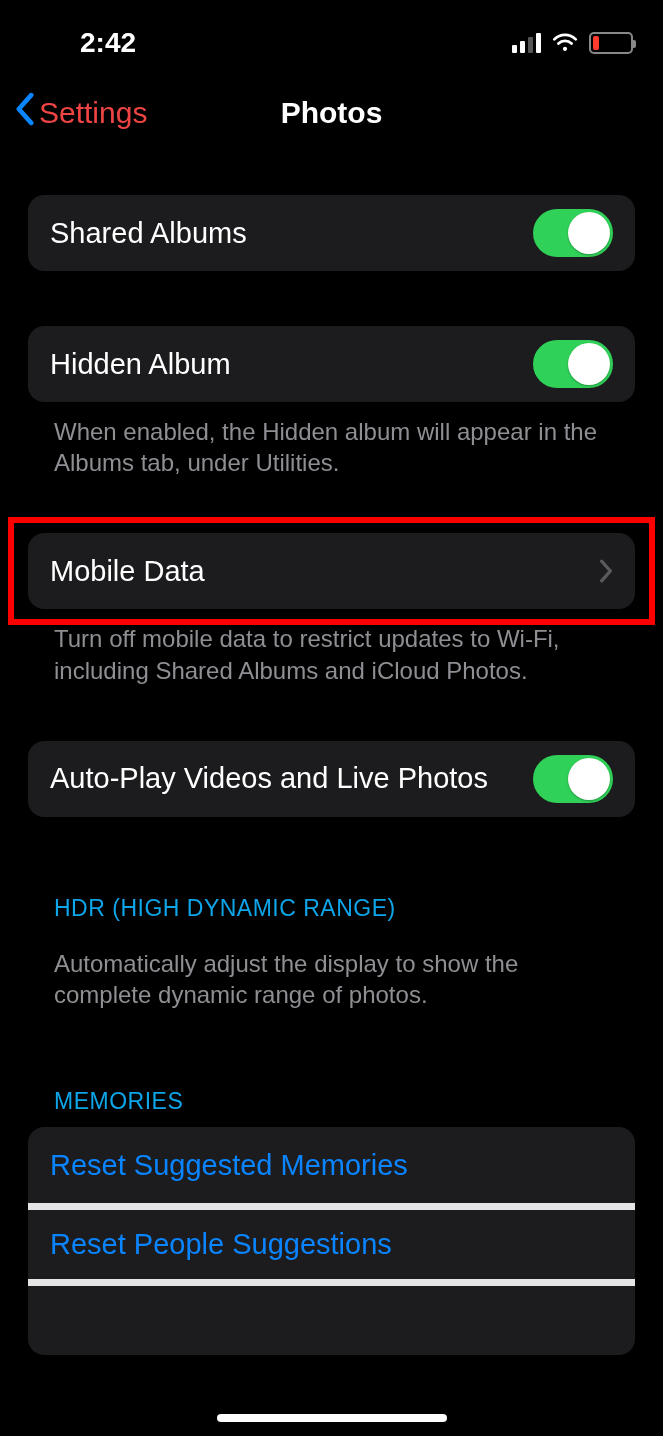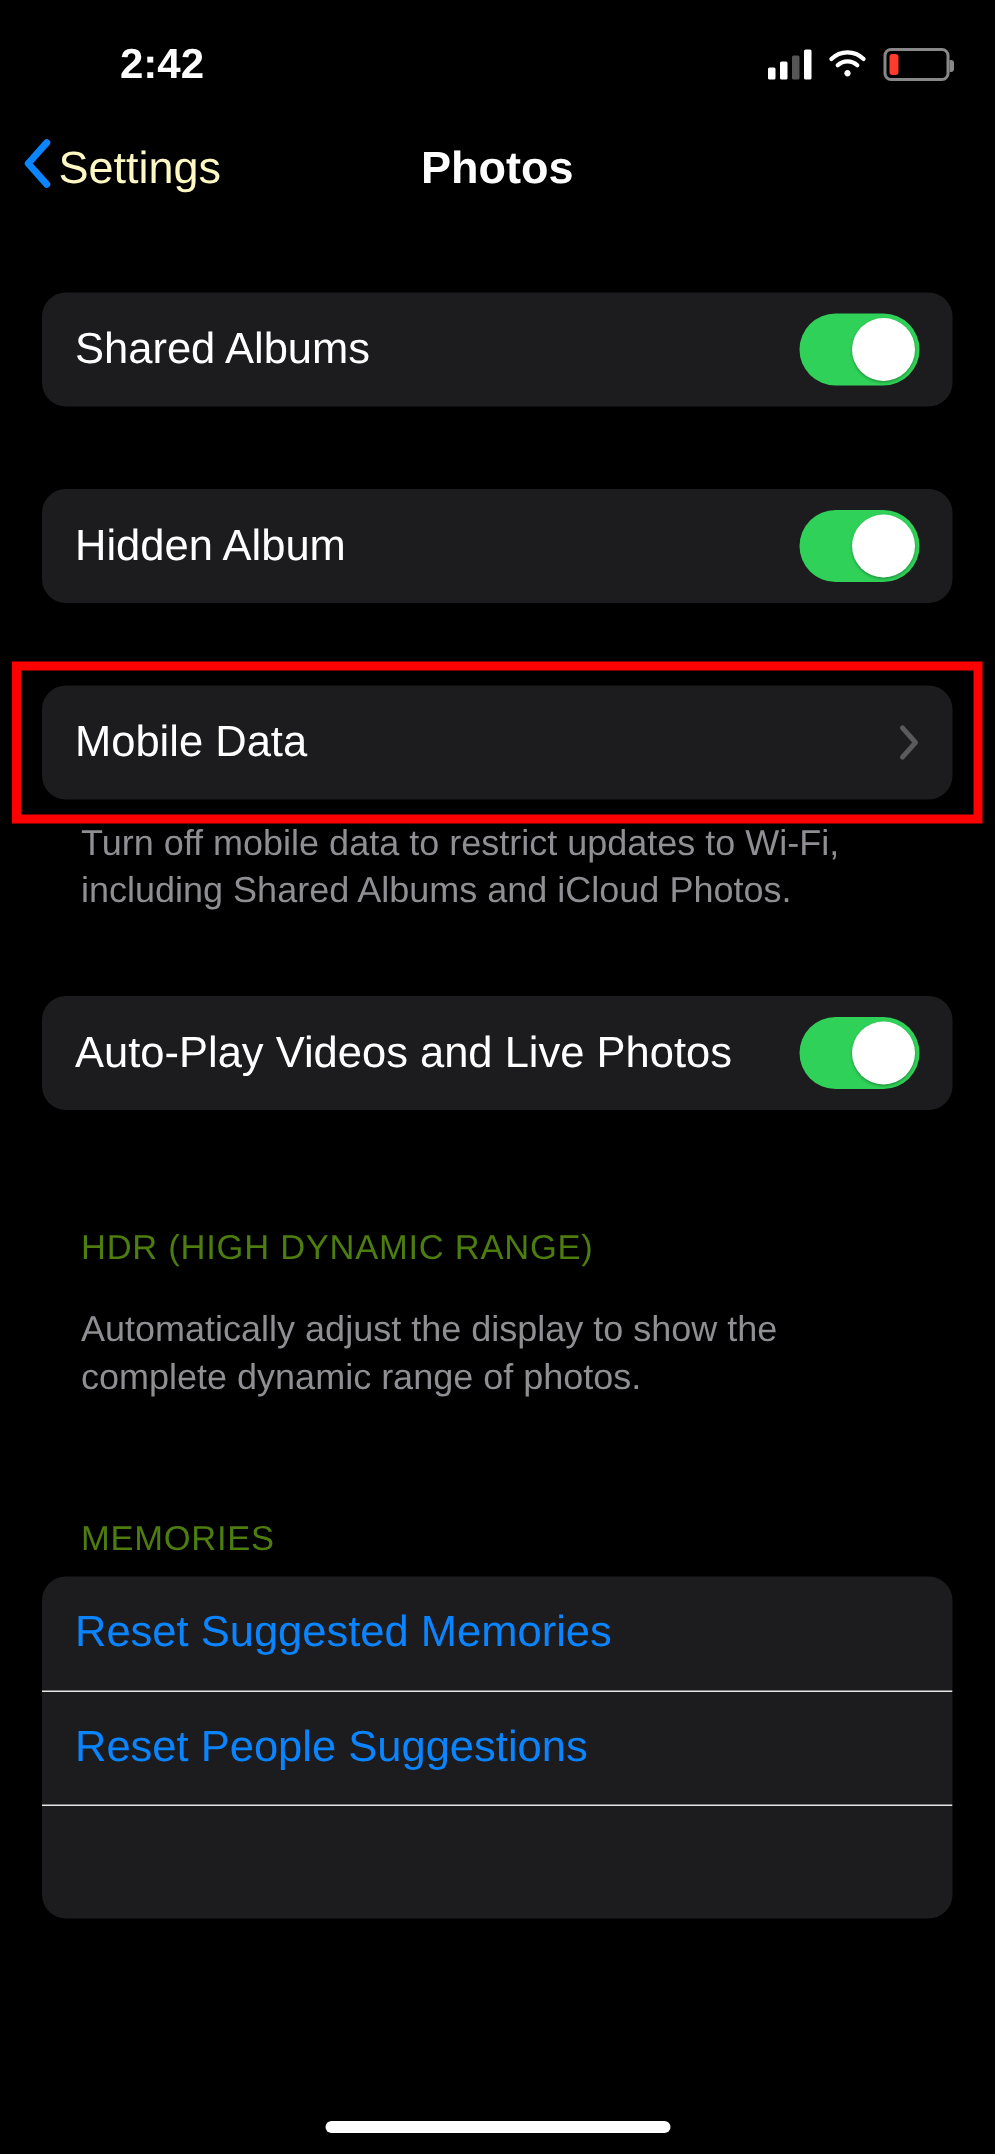--- a/index.html
+++ b/index.html
@@ -62,21 +62,21 @@
     
     .nav-bar {
       height: 85px;
       display: flex;
       align-items: center;
       position: relative;
       padding: 0 15px;
     }
     .nav-back {
       display: flex; align-items: center;
-      color: #fef9c3;
+      color: #ef4444;
       font-size: 30px;
       gap: 4px;
     }
     .nav-back svg { width: 20px; height: 34px; }
     .nav-title {
       position: absolute;
       left: 0; right: 0;
       text-align: center;
       font-size: 30px;
       font-weight: 700;
@@ -96,33 +96,33 @@
     .cell {
       min-height: 76px;
       display: flex;
       align-items: center;
       padding: 0 22px;
       font-size: 29px;
       font-weight: 400;
       color: #fff;
     }
     .cell .label { flex: 1; }
-    .cell + .cell { border-top: 1px solid #e5e5e5; }
+    .cell + .cell { border-top: 7px solid #e5e5e5; }
     .cell.link { color: #0a84ff; }
 
     .footer-text {
       padding: 14px 26px 0 26px;
       font-size: 24px;
       line-height: 1.3;
       color: #8e8e93;
     }
     .section-header {
       padding: 0 26px 12px 26px;
       font-size: 23px;
-      color: #4d7c0f;
+      color: #0ea5e9;
       text-transform: uppercase;
       letter-spacing: 0.5px;
     }
     .spacer-50 { height: 55px; }
     .spacer-70 { height: 78px; }
 
     
     .toggle {
       width: 80px; height: 48px;
       border-radius: 24px;
@@ -215,20 +215,21 @@
   </div>
 
   <div class="spacer-50"></div>
 
   <div class="cell-group">
     <div class="cell">
       <span class="label">Hidden Album</span>
       <span class="toggle on"></span>
     </div>
   </div>
+  <div class="footer-text">When enabled, the Hidden album will appear in the Albums tab, under Utilities.</div>
 
   <div class="spacer-50"></div>
 
   <div class="highlight-wrapper">
     <div class="highlight-box"></div>
     <div class="cell-group">
       <div class="cell">
         <span class="label">Mobile Data</span>
         <span class="chevron">
           <svg viewBox="0 0 12 22" fill="none">

